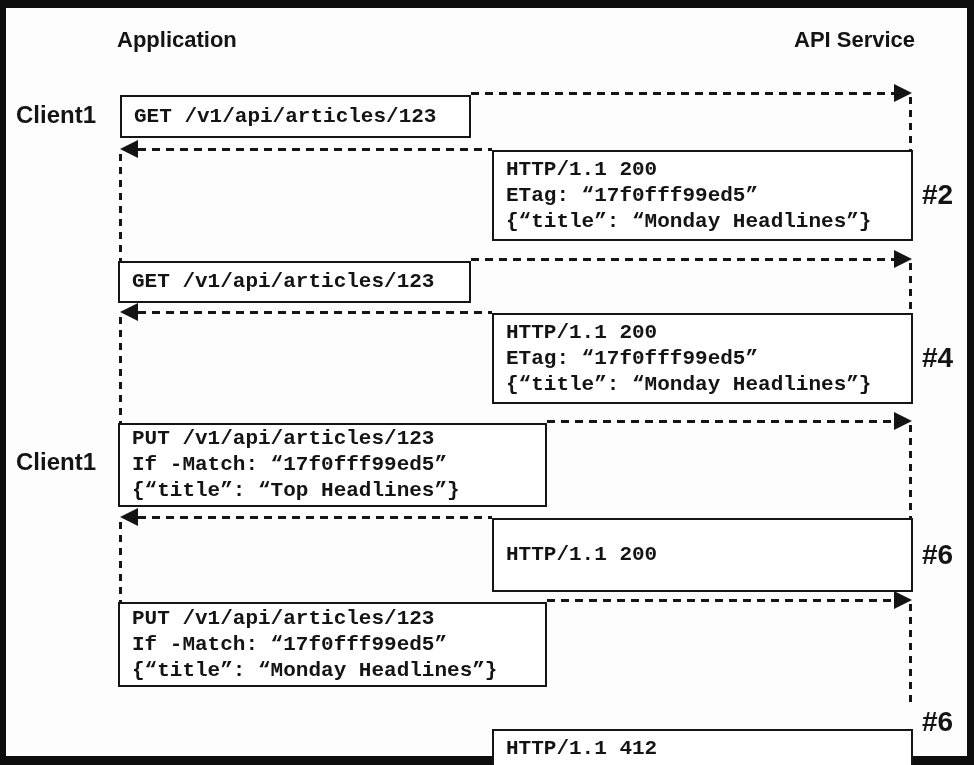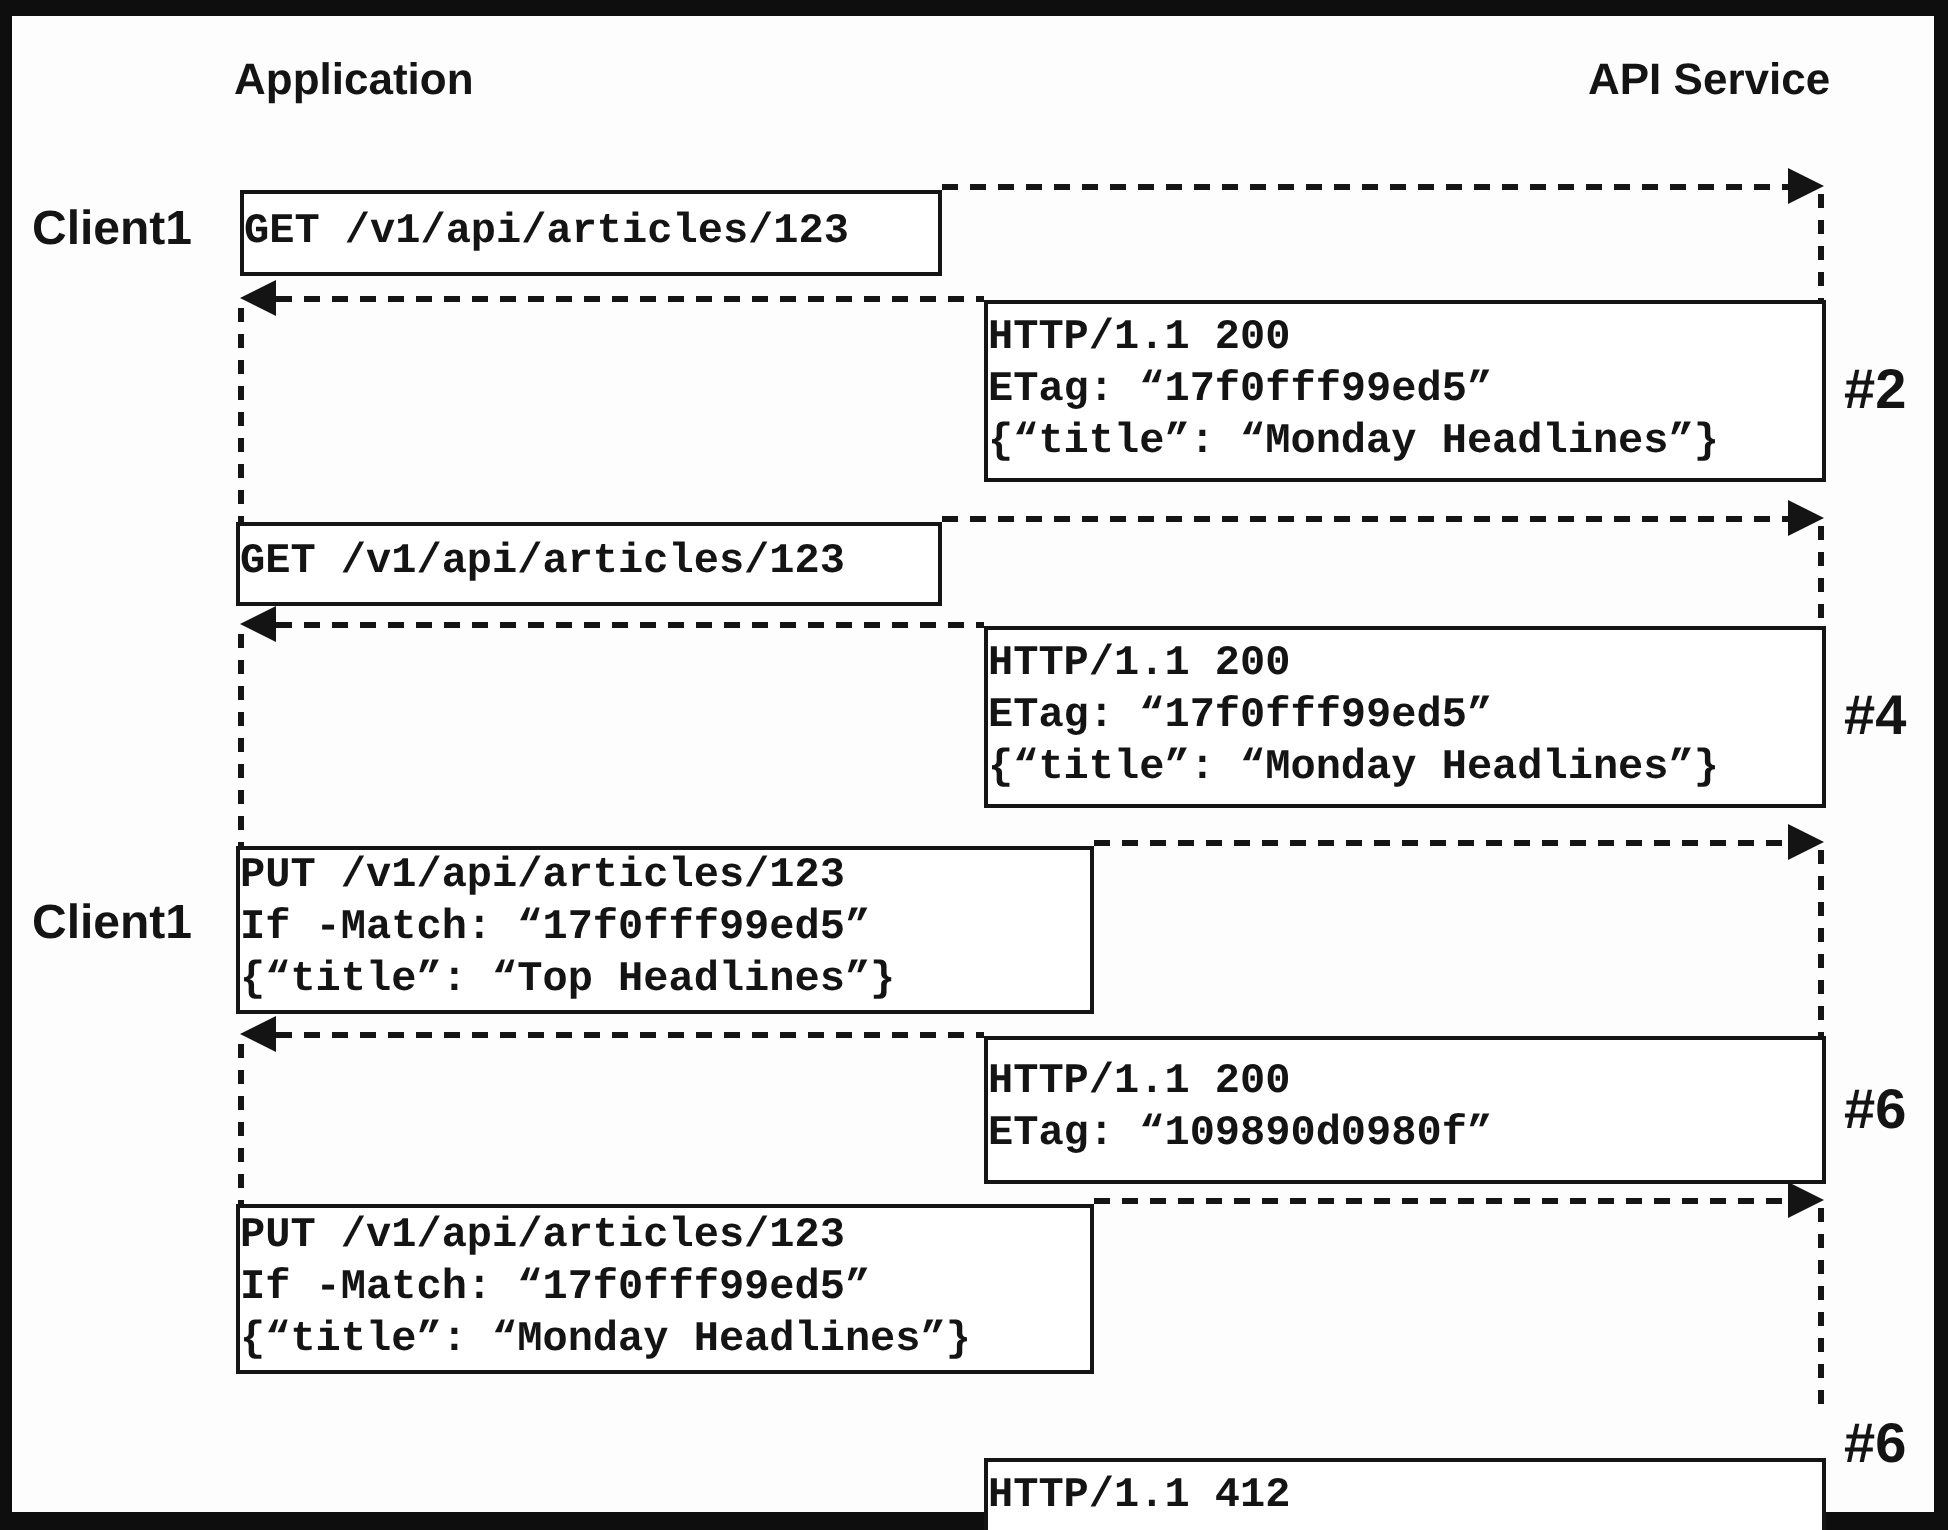--- a/index.html
+++ b/index.html
@@ -36,21 +36,21 @@
     line-height: 34px;
     white-space: nowrap;
   }
   .box {
     box-sizing: border-box;
     background: #ffffff;
     border: 2px solid #151515;
     display: flex;
     flex-direction: column;
     justify-content: center;
-    padding-left: 0;
+    padding-left: 12px;
     font-family: "Liberation Mono", monospace;
     font-weight: bold;
     font-size: 21px;
     line-height: 26px;
     white-space: pre;
   }
   .hdash {
     height: 3px;
     background: repeating-linear-gradient(to right, #151515 0 8px, transparent 8px 14px);
   }
@@ -125,21 +125,20 @@
     <div>PUT /v1/api/articles/123</div>
     <div>If -Match: “17f0fff99ed5”</div>
     <div>{“title”: “Top Headlines”}</div>
   </div>
   <div class="abs hdash" style="left:547px;top:420px;width:347px"></div>
   <div class="abs head-right" style="left:894px;top:412px"></div>
   <div class="abs vdash" style="left:909px;top:425px;height:93px"></div>
 
   <div class="abs box" style="left:492px;top:518px;width:421px;height:74px">
     <div>HTTP/1.1 200</div>
-    <div>ETag: “109890d0980f”</div>
   </div>
   <div class="abs tag" style="left:922px;top:538px">#6</div>
   <div class="abs head-left" style="left:120px;top:508px"></div>
   <div class="abs hdash" style="left:138px;top:516px;width:354px"></div>
   <div class="abs vdash" style="left:119px;top:522px;height:80px"></div>
 
   <div class="abs box" style="left:118px;top:602px;width:429px;height:85px">
     <div>PUT /v1/api/articles/123</div>
     <div>If -Match: “17f0fff99ed5”</div>
     <div>{“title”: “Monday Headlines”}</div>

